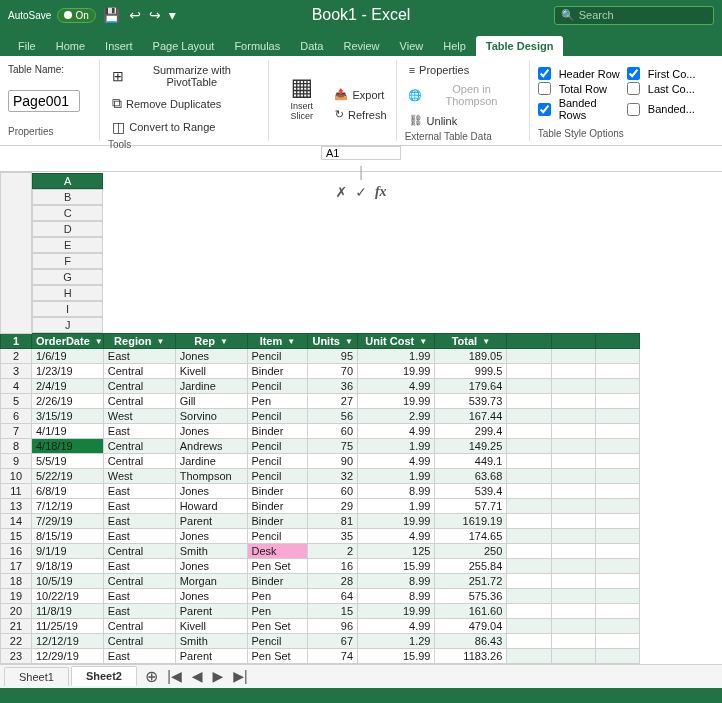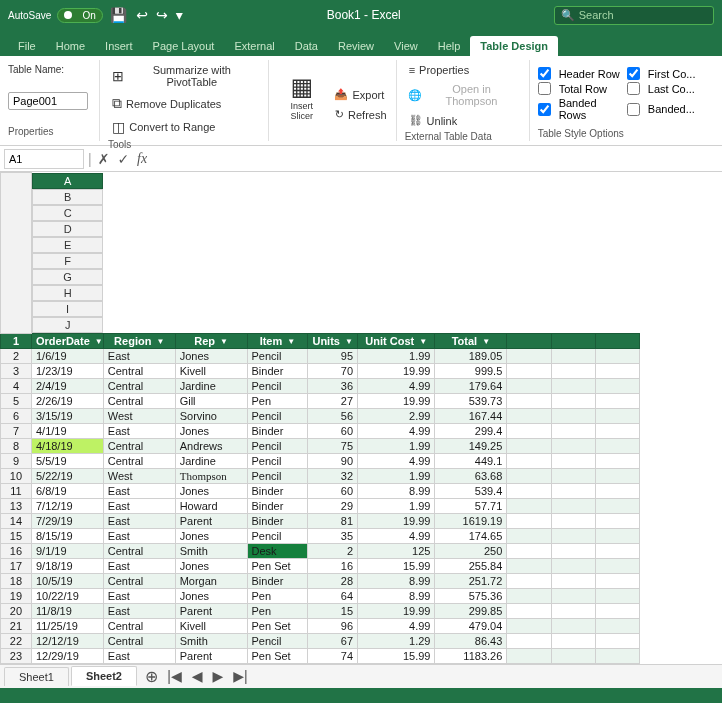--- a/index.html
+++ b/index.html
@@ -7,24 +7,24 @@
 
     
     .title-bar {
       display: flex; align-items: center; background: #217346; color: white;
       height: 30px; padding: 0 8px; gap: 8px;
     }
     .title-bar-left { display: flex; align-items: center; gap: 6px; flex: 1; }
     .autosave-label { font-size: 10px; }
     .autosave-toggle {
       background: #2e7d32; border: 1px solid #4caf50; border-radius: 10px;
-      color: white; font-size: 10px; padding: 1px 6px; display: flex; align-items: center; gap: 10px;
+      color: white; font-size: 10px; padding: 1px 6px; display: flex; align-items: center; gap: 3px;
     }
     .toggle-dot { width: 8px; height: 8px; background: white; border-radius: 50%; }
-    .title-center { flex: 2; text-align: center; font-size: 12px; color: white; }
+    .title-center { flex: 2; text-align: center; font-size: 16px; color: white; }
     .title-bar-right { flex: 1; display: flex; justify-content: flex-end; align-items: center; }
     .search-box {
       display: flex; align-items: center; background: #1a5c38; border: 1px solid #4caf50;
       border-radius: 3px; padding: 2px 6px; gap: 4px; width: 160px;
     }
     .search-box input { background: transparent; border: none; color: white; font-size: 11px; outline: none; width: 120px; }
     .search-box input::placeholder { color: #a5d6a7; }
 
     
     .quick-access { display: flex; align-items: center; gap: 4px; }
@@ -50,42 +50,42 @@
       padding: 2px 8px; border-right: 1px solid #e0e0e0; min-width: 60px;
     }
     .ribbon-group:last-child { border-right: none; }
     .ribbon-group-label { font-size: 10px; color: #555; margin-top: 2px; text-align: center; }
 
     
     .table-name-group { flex-direction: column; align-items: flex-start; padding: 4px 8px; min-width: 100px; }
     .table-name-label { font-size: 10px; color: #333; margin-bottom: 2px; }
     .table-name-input {
       border: 1px solid #aaa; border-radius: 2px; padding: 2px 4px;
-      font-size: 11px; width: 80px; outline: none;
+      font-size: 14px; width: 72px; outline: none;
     }
 
     
     .ribbon-btn {
       display: flex; flex-direction: column; align-items: center; justify-content: center;
       padding: 4px 6px; cursor: pointer; border-radius: 3px; min-width: 50px; font-size: 10px;
       border: none; background: transparent; color: #333;
     }
     .ribbon-btn-small {
       display: flex; align-items: center; gap: 4px; padding: 2px 4px; cursor: pointer;
       border-radius: 2px; font-size: 11px; border: none; background: transparent; color: #333;
     }
     .ribbon-btn-small-icon { font-size: 14px; }
     .ribbon-col { display: flex; flex-direction: column; gap: 2px; justify-content: center; }
     .ribbon-prop-item { display: flex; align-items: center; gap: 8px; font-size: 11px; cursor: pointer; }
     .ribbon-prop-item input[type=checkbox] { margin: 0; }
 
     
     .formula-bar {
       display: flex; align-items: center; height: 26px; border-bottom: 1px solid #d0d0d0;
-      padding: 0 4px; gap: 4px;
+      padding: 0 4px; gap: 4px; flex-direction: column;
     }
     .name-box {
       border: 1px solid #d0d0d0; width: 80px; height: 20px; font-size: 11px;
       display: flex; align-items: center; padding: 0 4px; background: white;
     }
     .formula-sep { color: #aaa; font-size: 14px; }
     .formula-icons { display: flex; gap: 4px; color: #555; }
     .formula-icon { font-size: 14px; cursor: pointer; padding: 0 2px; }
     .formula-input { flex: 1; border: none; outline: none; font-size: 11px; padding: 0 4px; }
 
@@ -164,21 +164,21 @@
       <input type="text" placeholder="Search" style="">
     </div>
   </div>
 </div>
 
 <div class="ribbon-tabs" id="ribbon-tabs">
     <div class="ribbon-tab">File</div>
     <div class="ribbon-tab">Home</div>
     <div class="ribbon-tab">Insert</div>
     <div class="ribbon-tab">Page Layout</div>
-    <div class="ribbon-tab">External</div>
+    <div class="ribbon-tab">Formulas</div>
     <div class="ribbon-tab">Data</div>
     <div class="ribbon-tab">Review</div>
     <div class="ribbon-tab">View</div>
     <div class="ribbon-tab">Help</div>
     <div class="ribbon-tab active">Table Design</div>
   </div>
 
 <div class="ribbon">
 
   <div class="ribbon-group table-name-group">
@@ -272,21 +272,21 @@
     <div class="ribbon-group-label">Table Style Options</div>
   </div>
 </div>
 
 <div class="formula-bar">
   <div class="name-box">A1</div>
   <span class="formula-sep">|</span>
   <div class="formula-icons">
     <span class="formula-icon">✗</span>
     <span class="formula-icon">✓</span>
-    <span class="formula-icon" style="font-style:italic; font-weight:normal; font-family:serif;">fx</span>
+    <span class="formula-icon" style="font-style:italic; font-weight:bold; font-family:serif;">fx</span>
   </div>
   <input class="formula-input" type="text" style="">
 </div>
 
 <div class="spreadsheet">
   <table class="sheet-table" id="sheet-table" style="table-layout:fixed; width:640px;">
     <colgroup>
       <col style="width:28px">
       <col style="width:65px">
       <col style="width:65px">
@@ -403,21 +403,21 @@
           <td style="background: rgb(255, 255, 255);">Binder</td>
           <td class="num" style="background: rgb(255, 255, 255);">60</td>
           <td class="num" style="background: rgb(255, 255, 255);">4.99</td>
           <td class="num" style="background: rgb(255, 255, 255);">299.4</td>
           <td></td>
           <td></td>
           <td></td>
         </tr>
         <tr class="data-row">
           <td class="row-num">8</td>
-          <td style="background: #bef264;">4/18/19</td>
+          <td style="background: #15803d;">4/18/19</td>
           <td style="background: rgb(234, 244, 238);">Central</td>
           <td style="background: rgb(234, 244, 238);">Andrews</td>
           <td style="background: rgb(234, 244, 238);">Pencil</td>
           <td class="num" style="background: rgb(234, 244, 238);">75</td>
           <td class="num" style="background: rgb(234, 244, 238);">1.99</td>
           <td class="num" style="background: rgb(234, 244, 238);">149.25</td>
           <td></td>
           <td></td>
           <td></td>
         </tr>
@@ -431,21 +431,21 @@
           <td class="num" style="background: rgb(255, 255, 255);">4.99</td>
           <td class="num" style="background: rgb(255, 255, 255);">449.1</td>
           <td></td>
           <td></td>
           <td></td>
         </tr>
         <tr class="data-row">
           <td class="row-num">10</td>
           <td style="background: rgb(234, 244, 238);">5/22/19</td>
           <td style="background: rgb(234, 244, 238);">West</td>
-          <td style="background: rgb(234, 244, 238); font-family: Liberation Serif, serif;">Thompson</td>
+          <td style="background: rgb(234, 244, 238);">Thompson</td>
           <td style="background: rgb(234, 244, 238);">Pencil</td>
           <td class="num" style="background: rgb(234, 244, 238);">32</td>
           <td class="num" style="background: rgb(234, 244, 238);">1.99</td>
           <td class="num" style="background: rgb(234, 244, 238);">63.68</td>
           <td></td>
           <td></td>
           <td></td>
         </tr>
         <tr class="data-row">
           <td class="row-num">11</td>
@@ -497,21 +497,21 @@
           <td class="num" style="background: rgb(255, 255, 255);">174.65</td>
           <td></td>
           <td></td>
           <td></td>
         </tr>
         <tr class="data-row">
           <td class="row-num">16</td>
           <td style="background: rgb(234, 244, 238);">9/1/19</td>
           <td style="background: rgb(234, 244, 238);">Central</td>
           <td style="background: rgb(234, 244, 238);">Smith</td>
-          <td style="background: #15803d;">Desk</td>
+          <td style="background: #f9a8d4;">Desk</td>
           <td class="num" style="background: rgb(234, 244, 238);">2</td>
           <td class="num" style="background: rgb(234, 244, 238);">125</td>
           <td class="num" style="background: rgb(234, 244, 238);">250</td>
           <td></td>
           <td></td>
           <td></td>
         </tr>
         <tr class="data-row">
           <td class="row-num">17</td>
           <td style="background: rgb(255, 255, 255);">9/18/19</td>
@@ -552,21 +552,21 @@
           <td></td>
         </tr>
         <tr class="data-row">
           <td class="row-num">20</td>
           <td style="background: rgb(234, 244, 238);">11/8/19</td>
           <td style="background: rgb(234, 244, 238);">East</td>
           <td style="background: rgb(234, 244, 238);">Parent</td>
           <td style="background: rgb(234, 244, 238);">Pen</td>
           <td class="num" style="background: rgb(234, 244, 238);">15</td>
           <td class="num" style="background: rgb(234, 244, 238);">19.99</td>
-          <td class="num" style="background: rgb(234, 244, 238);">299.85</td>
+          <td class="num" style="background: rgb(234, 244, 238);">161.60</td>
           <td></td>
           <td></td>
           <td></td>
         </tr>
         <tr class="data-row">
           <td class="row-num">21</td>
           <td style="background: rgb(255, 255, 255);">11/25/19</td>
           <td style="background: rgb(255, 255, 255);">Central</td>
           <td style="background: rgb(255, 255, 255);">Kivell</td>
           <td style="background: rgb(255, 255, 255);">Pen Set</td>

